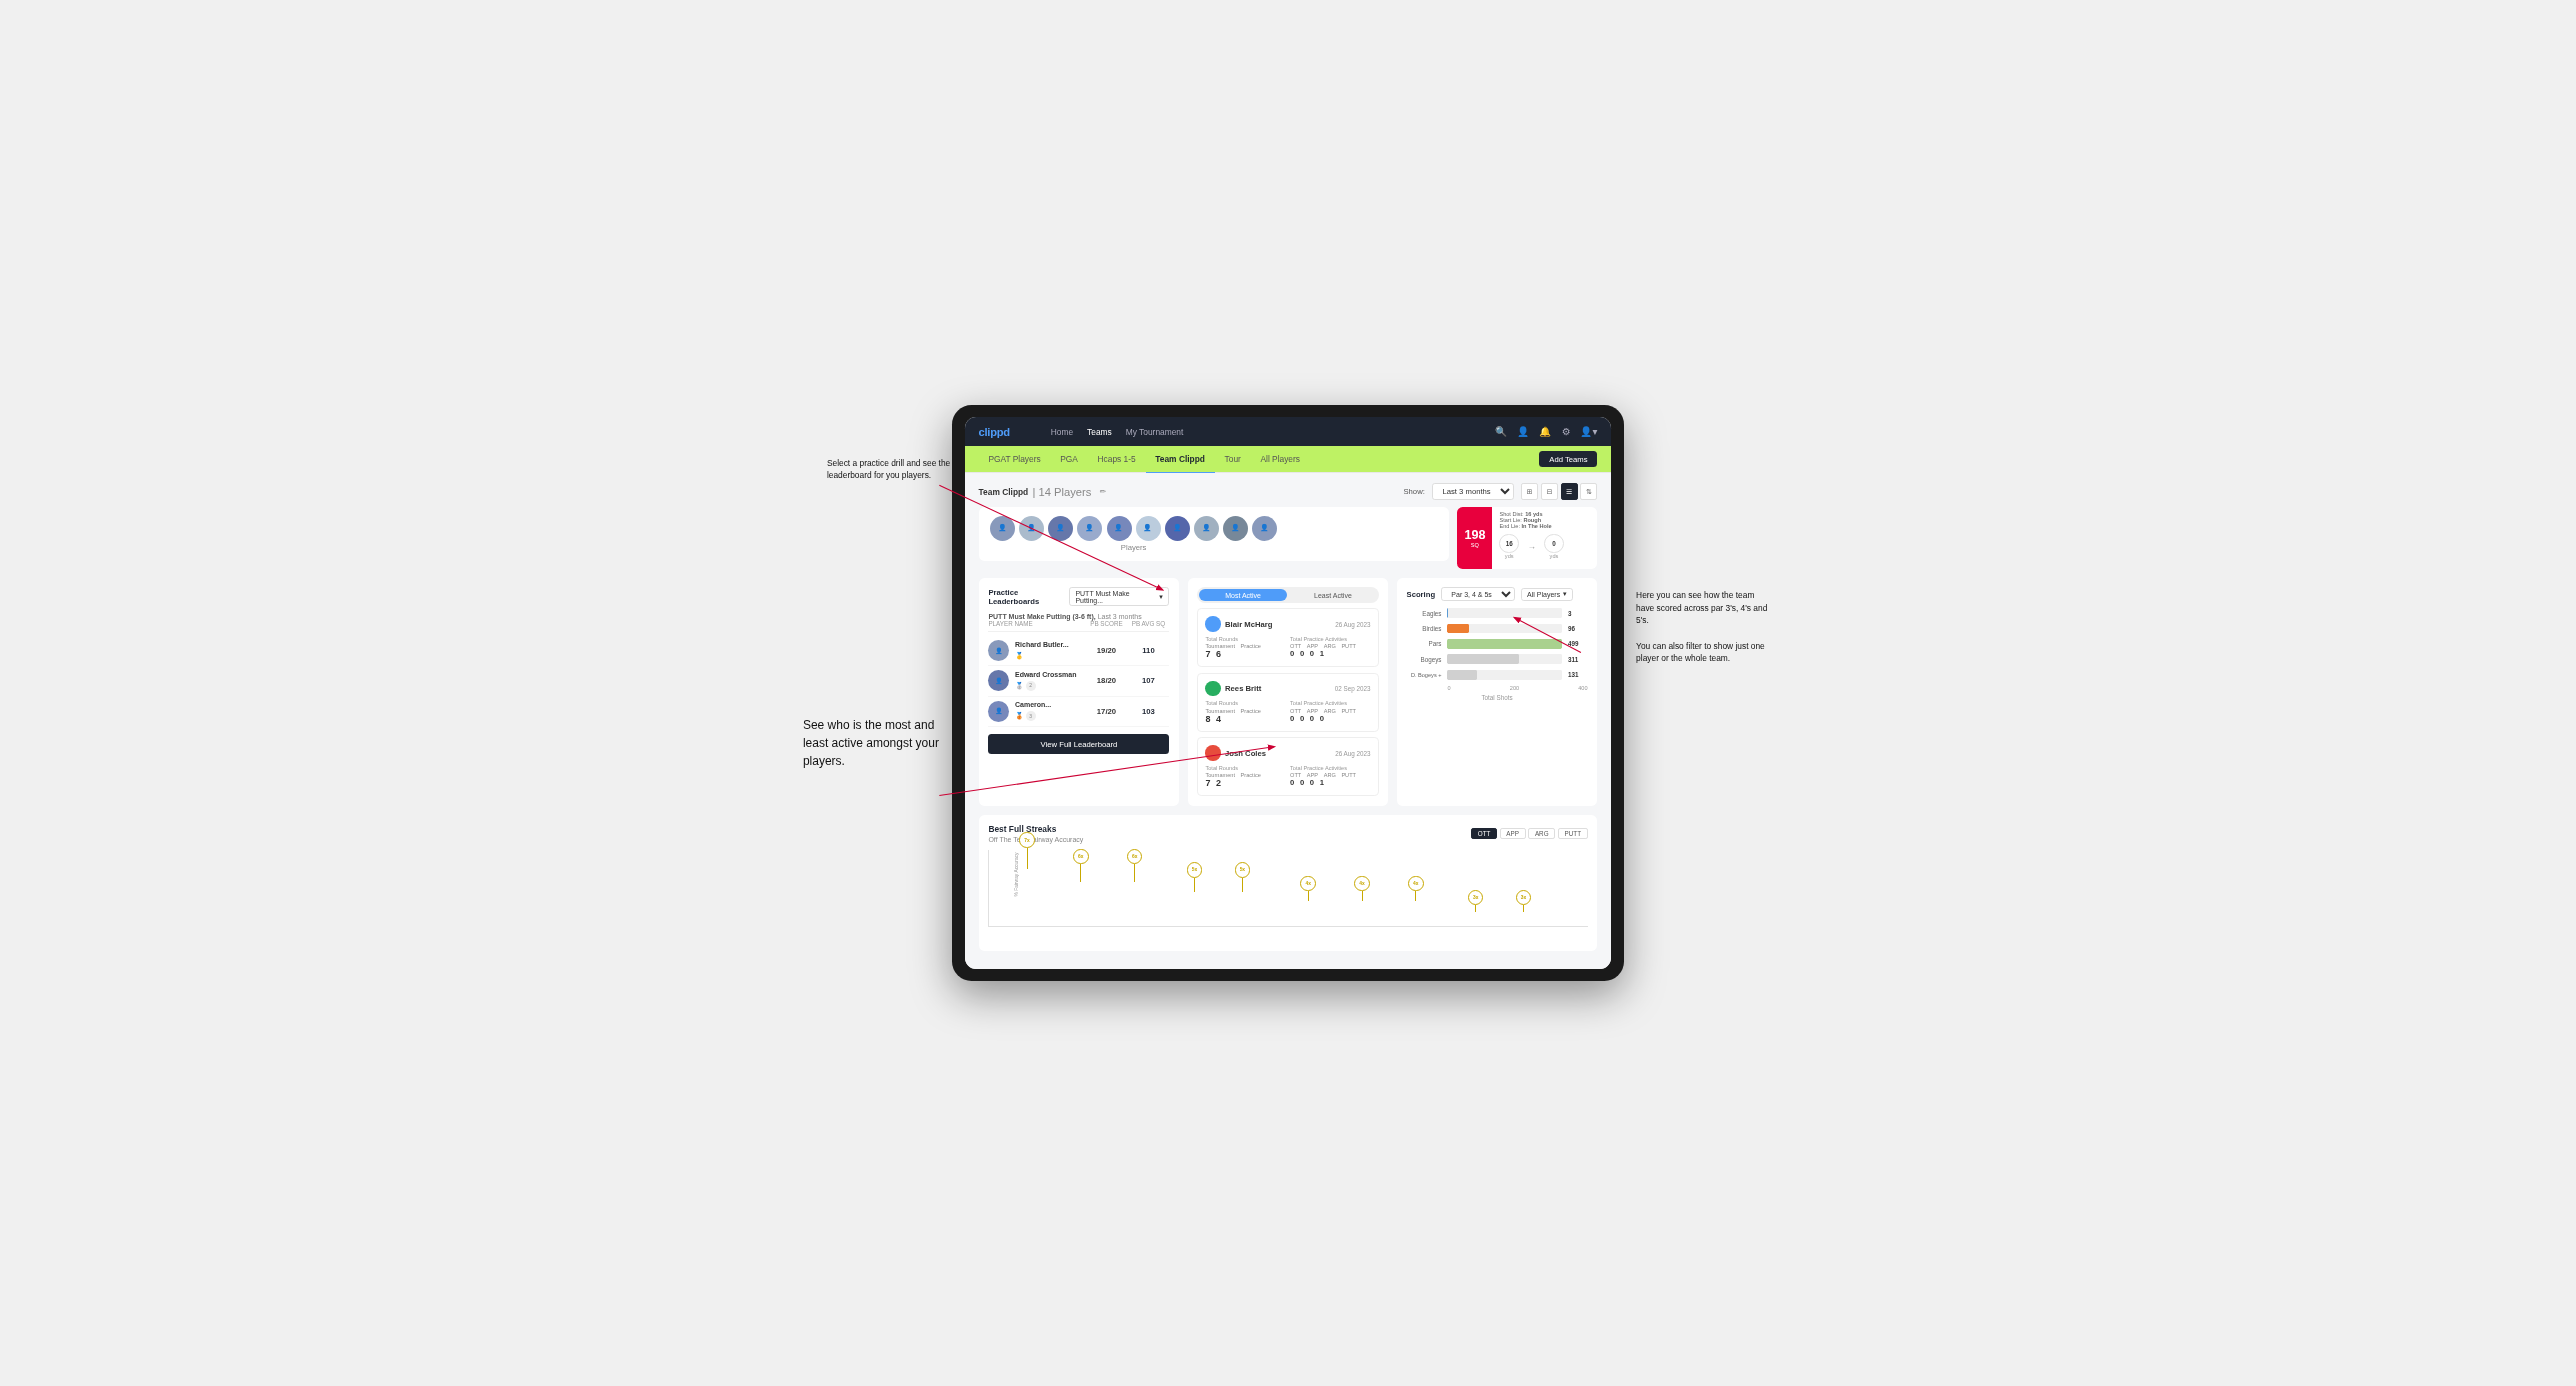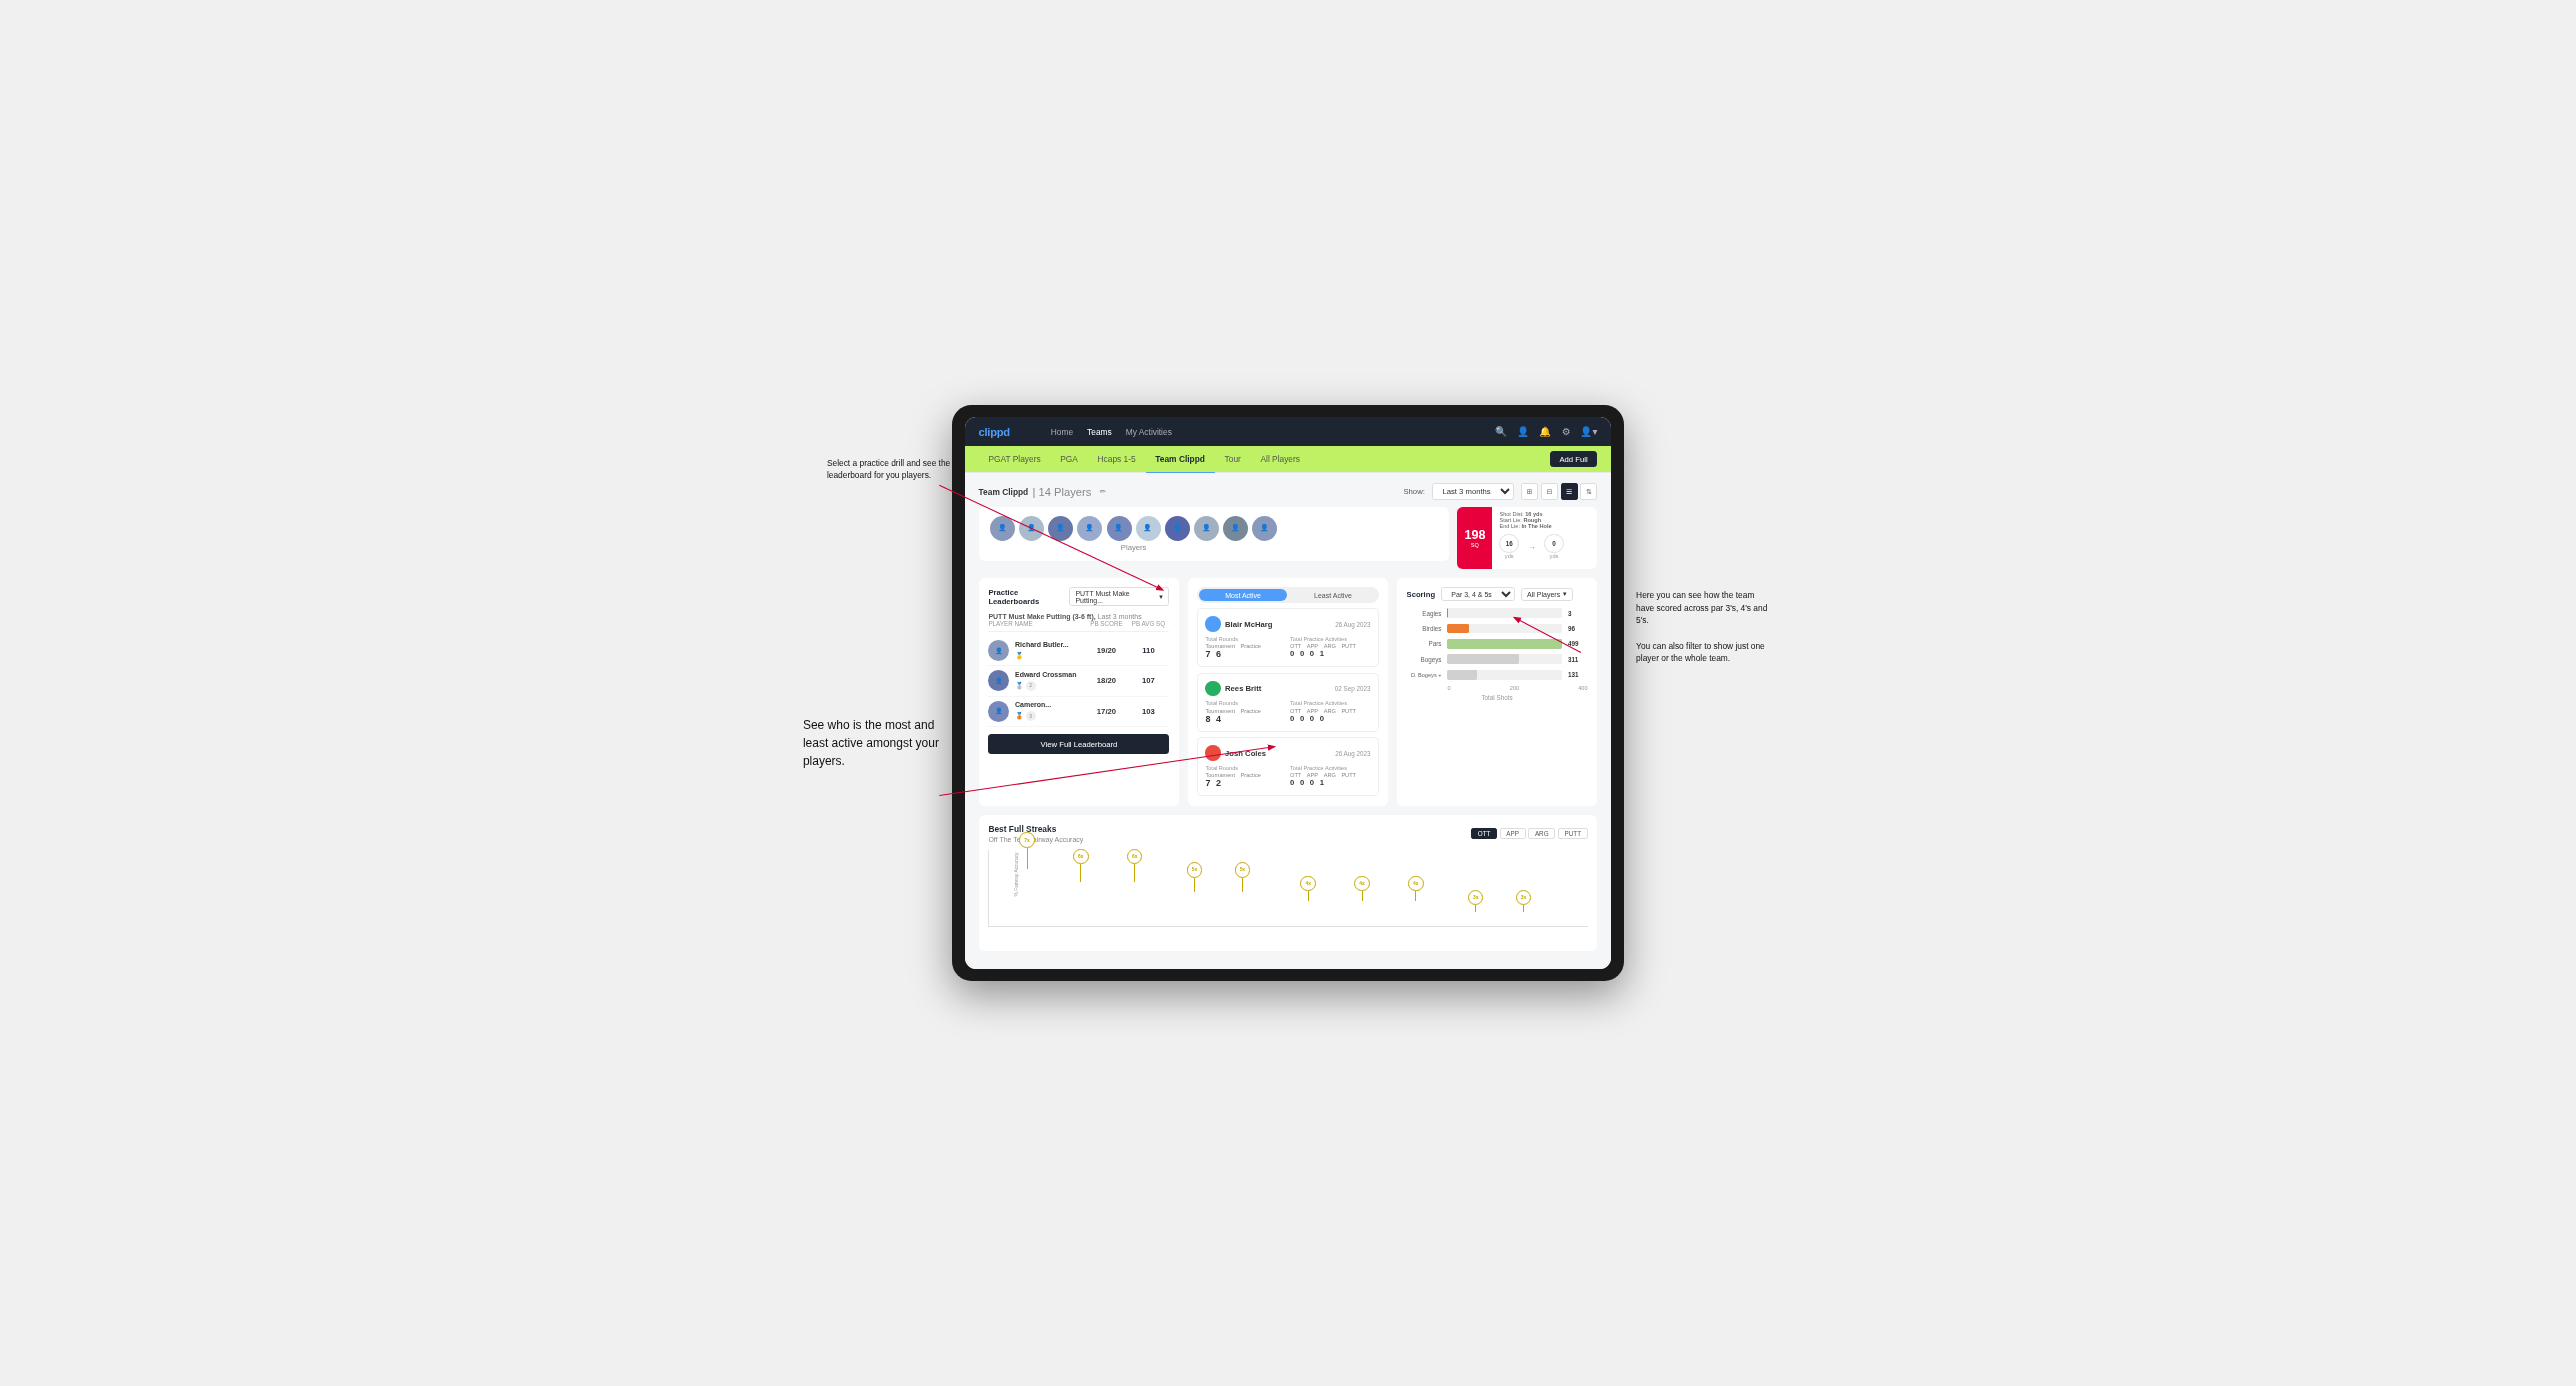--- a/index.html
+++ b/index.html
@@ -583,40 +583,40 @@
   </svg>
 
   <div class="tablet-frame" style="margin-left:154px; margin-right:154px;">
     <div class="tablet-screen">
 
       <div class="navbar">
         <div class="navbar-brand">clippd</div>
         <div class="navbar-links">
           <span class="navbar-link">Home</span>
           <span class="navbar-link active">Teams</span>
-          <span class="navbar-link">My Activities</span>
+          <span class="navbar-link">My Tournament</span>
         </div>
         <div class="navbar-icons">
           <span class="navbar-icon">🔍</span>
           <span class="navbar-icon">👤</span>
           <span class="navbar-icon">🔔</span>
           <span class="navbar-icon">⚙</span>
           <span class="navbar-icon">👤▾</span>
         </div>
       </div>
 
       <div class="subnav">
         <span class="subnav-item">PGAT Players</span>
         <span class="subnav-item">PGA</span>
         <span class="subnav-item">Hcaps 1-5</span>
         <span class="subnav-item active">Team Clippd</span>
         <span class="subnav-item">Tour</span>
         <span class="subnav-item">All Players</span>
         <div class="subnav-spacer"></div>
-        <button class="add-team-btn">Add Full</button>
+        <button class="add-team-btn">Add Teams</button>
       </div>
 
       <div class="main-content">
 
         <div class="team-header">
           <div style="display:flex;align-items:center;gap:4.2px;">
             <span class="team-title">Team Clippd</span>
             <span class="team-count">| 14 Players</span>
             <span class="edit-icon">✏</span>
           </div>

